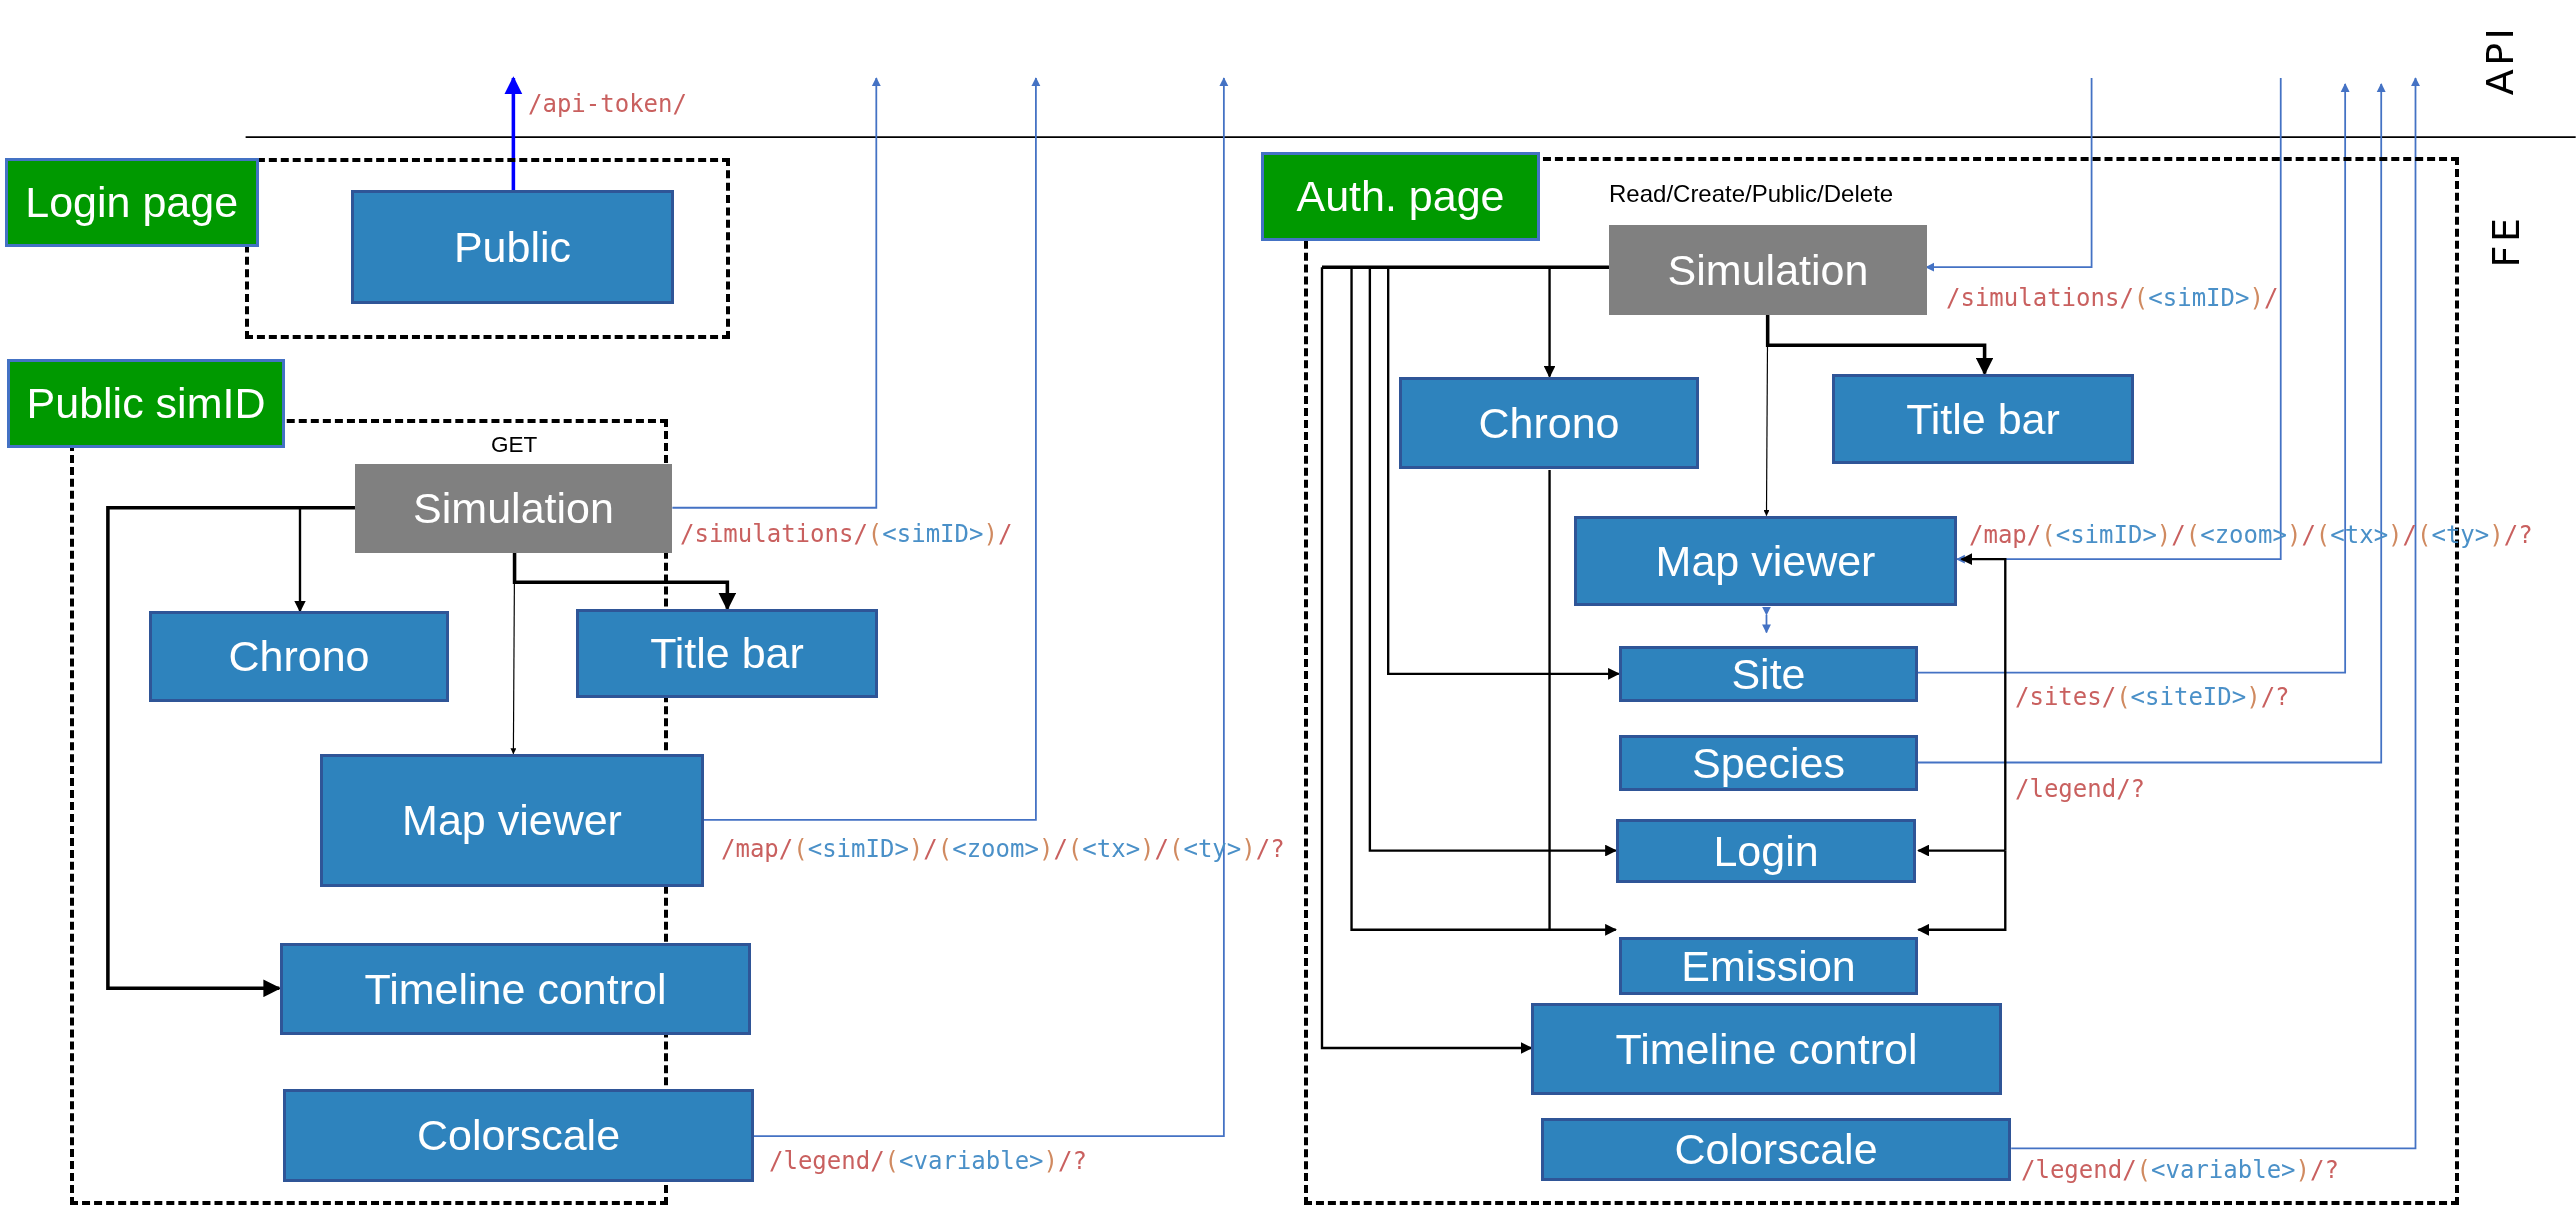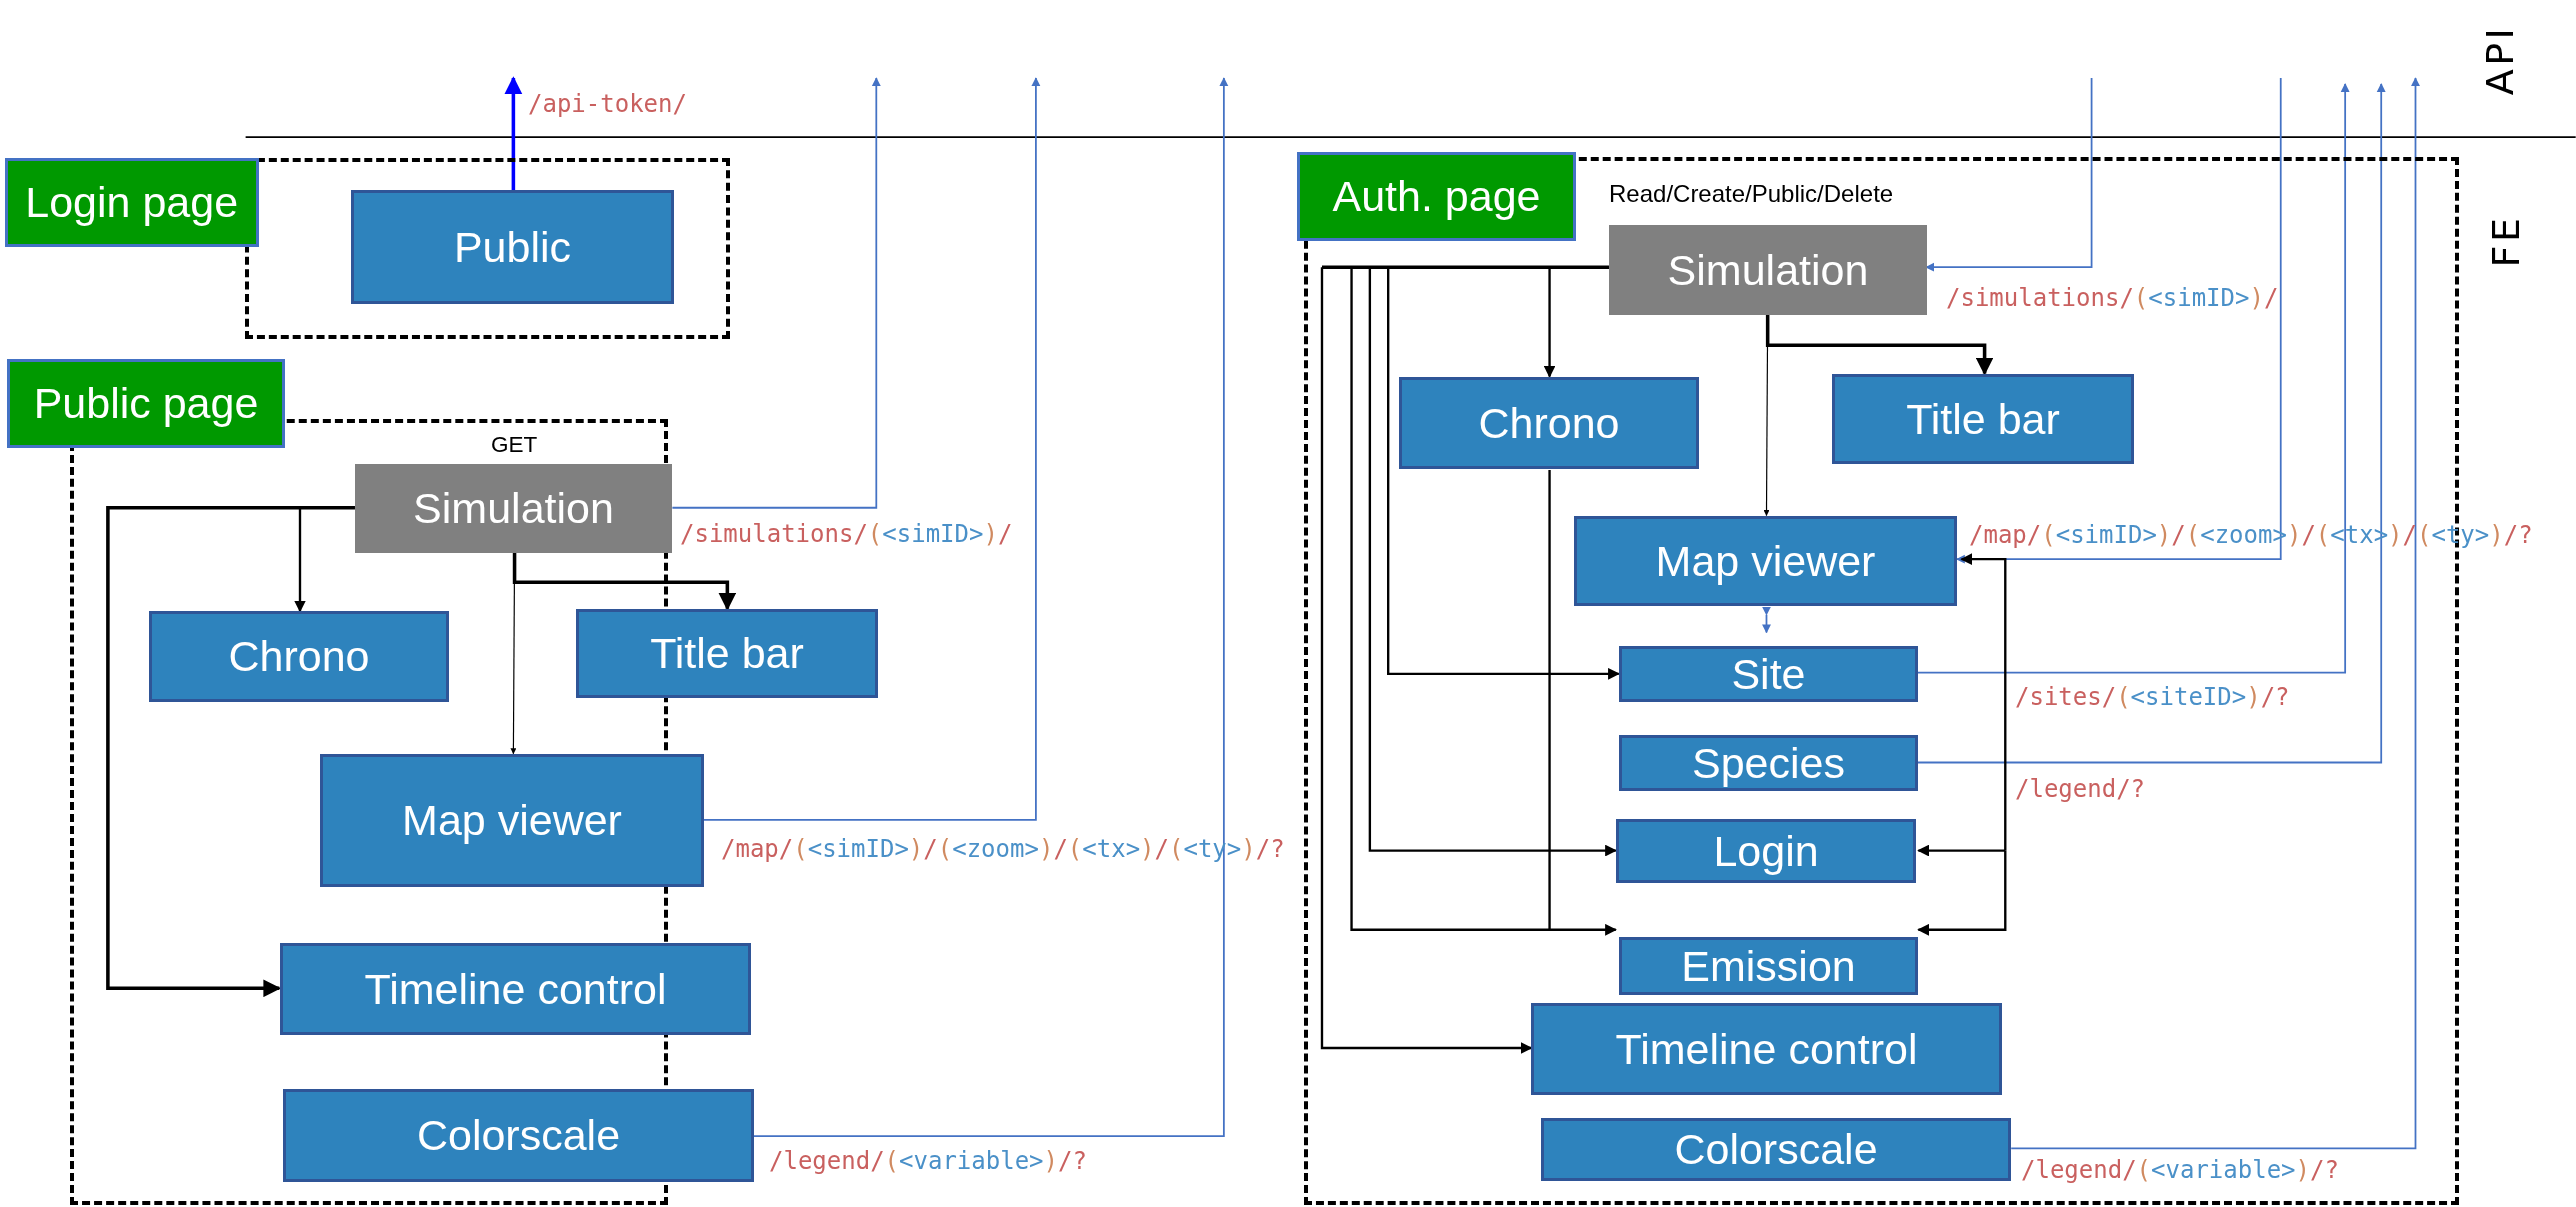--- a/index.html
+++ b/index.html
@@ -69,39 +69,39 @@
 <div class="dash" style="left:70px;top:419px;width:598px;height:786px;"></div>
 <div class="dash" style="left:1304px;top:157px;width:1155px;height:1048px;"></div>
 
 <div class="vert" style="left:2465px;top:38px;">API</div>
 <div class="vert" style="left:2480px;top:219px;">FE</div>
 
 <div class="box green" style="left:4.7px;top:158px;width:254px;height:89px;">Login page</div>
 <div class="box blue" style="left:351px;top:190px;width:323px;height:114px;">Public</div>
 <div class="ep" style="left:528px;top:90px;"><span class="r">/api-token/</span></div>
 
-<div class="box green" style="left:7px;top:359px;width:278px;height:89px;">Public page</div>
+<div class="box green" style="left:7px;top:359px;width:278px;height:89px;">Public simID</div>
 <div class="lbl" style="left:491px;top:432px;font-size:22.5px;">GET</div>
 <div class="box gray" style="left:355px;top:464px;width:317px;height:89px;">Simulation</div>
 <div class="ep" style="left:680px;top:520px;">
   <span class="r">/simulations/</span><span class="p">(</span><span class="b">&lt;simID&gt;</span><span class="p">)</span><span class="r">/</span>
 </div>
 <div class="box blue" style="left:149px;top:611px;width:300px;height:91px;">Chrono</div>
 <div class="box blue" style="left:576px;top:609px;width:302px;height:89px;">Title bar</div>
 <div class="box blue" style="left:320px;top:754px;width:384px;height:133px;">Map viewer</div>
 <div class="ep" style="left:721px;top:835px;">
   <span class="r">/map/</span><span class="p">(</span><span class="b">&lt;simID&gt;</span><span class="p">)</span><span class="r">/</span><span class="p">(</span><span class="b">&lt;zoom&gt;</span><span class="p">)</span><span class="r">/</span><span class="p">(</span><span class="b">&lt;tx&gt;</span><span class="p">)</span><span class="r">/</span><span class="p">(</span><span class="b">&lt;ty&gt;</span><span class="p">)</span><span class="r">/?</span>
 </div>
 <div class="box blue" style="left:280px;top:943px;width:471px;height:92px;">Timeline control</div>
 <div class="box blue" style="left:283px;top:1089px;width:471px;height:93px;">Colorscale</div>
 <div class="ep" style="left:769px;top:1147px;">
   <span class="r">/legend/</span><span class="p">(</span><span class="b">&lt;variable&gt;</span><span class="p">)</span><span class="r">/?</span>
 </div>
 
-<div class="box green" style="left:1261px;top:152px;width:279px;height:89px;margin-left:36px;">Auth. page</div>
+<div class="box green" style="left:1261px;top:152px;width:279px;height:89px;">Auth. page</div>
 <div class="lbl" style="left:1609px;top:180px;font-size:24px;">Read/Create/Public/Delete</div>
 <div class="box gray" style="left:1609px;top:225px;width:318px;height:90px;">Simulation</div>
 <div class="ep" style="left:1946px;top:284px;">
   <span class="r">/simulations/</span><span class="p">(</span><span class="b">&lt;simID&gt;</span><span class="p">)</span><span class="r">/</span>
 </div>
 <div class="box blue" style="left:1399px;top:377px;width:300px;height:92px;">Chrono</div>
 <div class="box blue" style="left:1832px;top:374px;width:302px;height:90px;">Title bar</div>
 <div class="box blue" style="left:1574px;top:516px;width:383px;height:90px;">Map viewer</div>
 <div class="ep" style="left:1969px;top:521px;">
   <span class="r">/map/</span><span class="p">(</span><span class="b">&lt;simID&gt;</span><span class="p">)</span><span class="r">/</span><span class="p">(</span><span class="b">&lt;zoom&gt;</span><span class="p">)</span><span class="r">/</span><span class="p">(</span><span class="b">&lt;tx&gt;</span><span class="p">)</span><span class="r">/</span><span class="p">(</span><span class="b">&lt;ty&gt;</span><span class="p">)</span><span class="r">/?</span>

